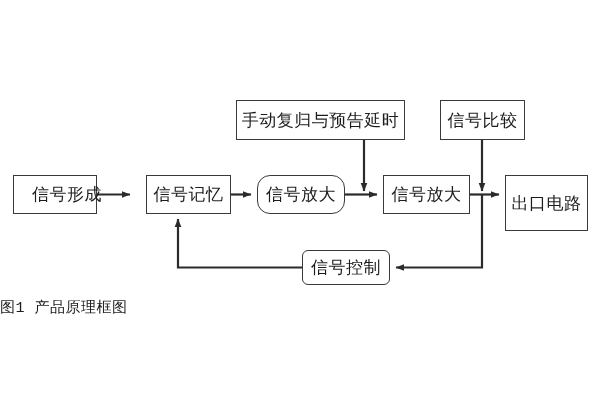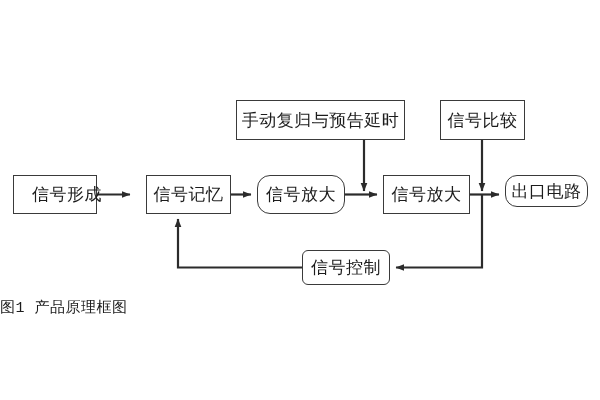--- a/index.html
+++ b/index.html
@@ -106,21 +106,21 @@
   </div>
 
   <div class="node-box" id="node-signal-amplify" style="left:257px; top:175px; width:88px; height:39px;border-radius:13px;">
     <span class="node-label">信号放大</span>
   </div>
 
   <div class="node-box" id="node-signal-compare" style="left:383px; top:175px; width:87px; height:39px;">
     <span class="node-label">信号放大</span>
   </div>
 
-  <div class="node-box" id="node-output-circuit" style="left:505px; top:175px; width:83px; height:32px;border-radius:12px;">
+  <div class="node-box" id="node-output-circuit" style="left:505px; top:175px; width:83px; height:56px;">
     <span class="node-label">出口电路</span>
   </div>
 
   <div class="node-box" id="node-manual-reset-delay" style="left:236px; top:100px; width:169px; height:40px;">
     <span class="node-label">手动复归与预告延时</span>
   </div>
 
   <div class="node-box" id="node-alarm-timer" style="left:440px; top:100px; width:85px; height:40px;">
     <span class="node-label">信号比较</span>
   </div>

